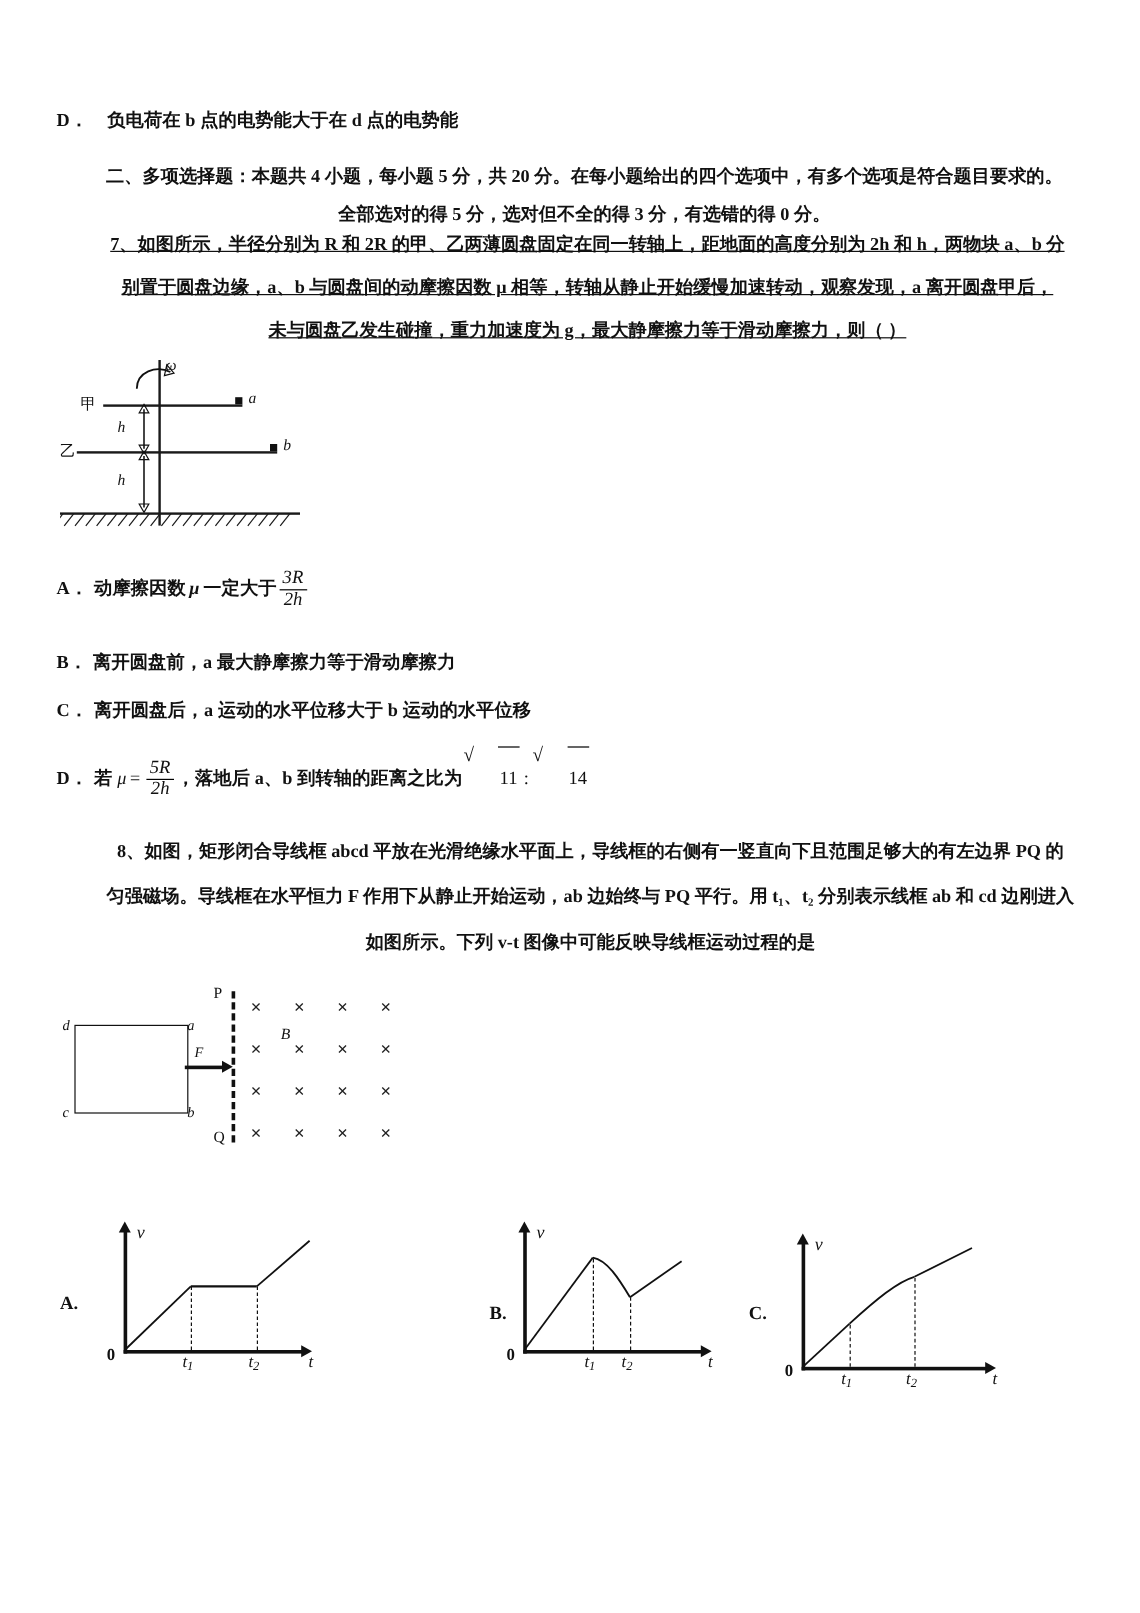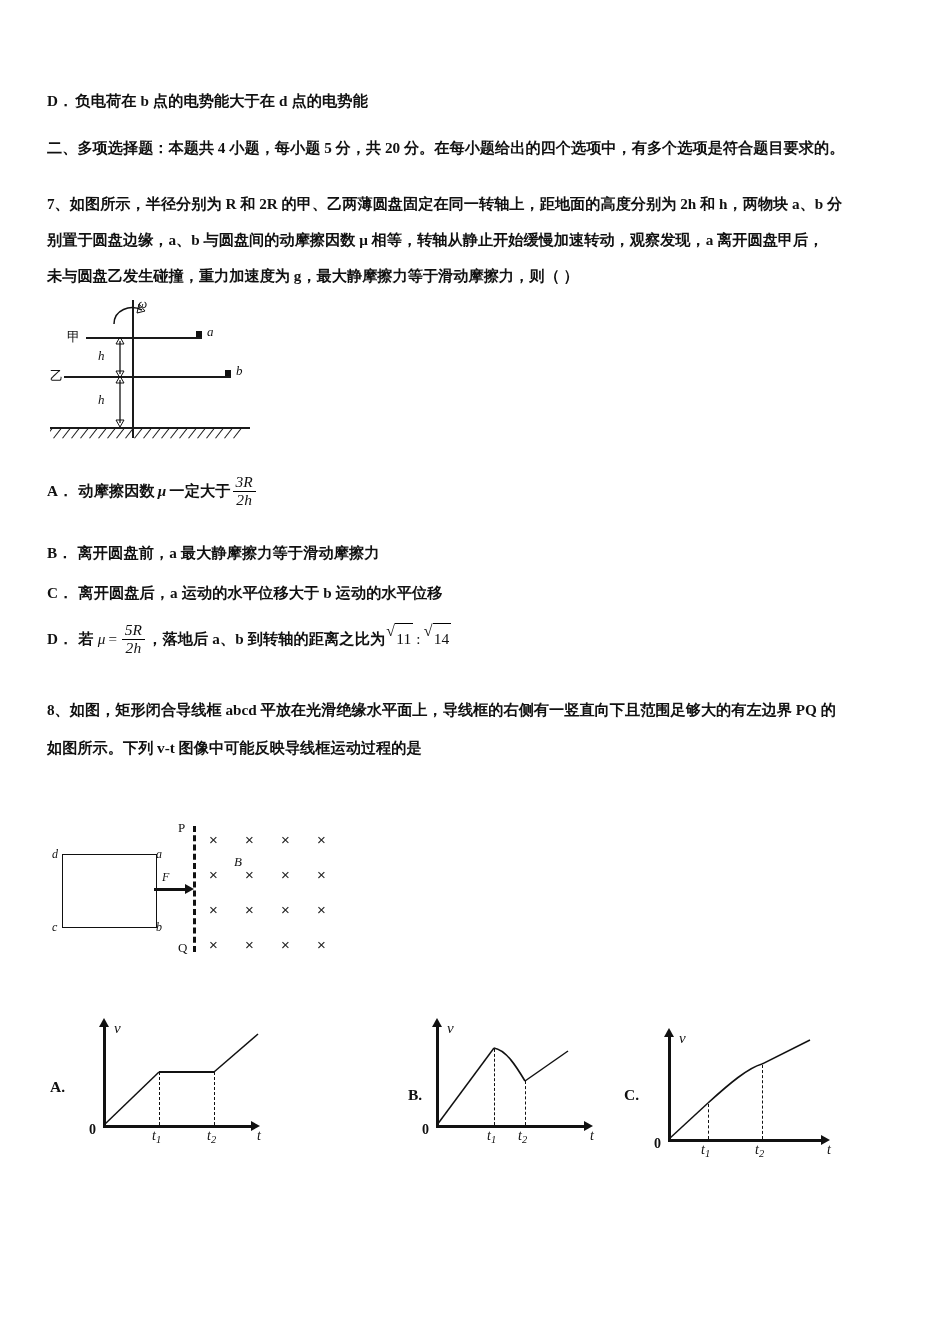--- a/index.html
+++ b/index.html
@@ -31,21 +31,21 @@
     color: #111;
     white-space: nowrap;
   }
   .para {
     position: absolute;
     font-weight: bold;
     font-size: 15.2px;
     line-height: 31px;
     color: #111;
   }
-  .para div { white-space: nowrap; }
+  .para div { white-space: nowrap; text-align: center; }
   i.v { font-style: italic; font-family: "Liberation Serif", serif; }
   .sub { font-size: 10.5px; vertical-align: -0.25em; font-style: italic; }
 
   
   .frac {
     display: inline-block;
     vertical-align: -0.55em;
     text-align: center;
     font-weight: normal;
     font-style: italic;
@@ -67,23 +67,24 @@
     margin: 0 1px;
   }
   .rad::before {
     content: "\221A";
     position: absolute;
     left: 0; top: -1px;
     font-size: 16px;
   }
   .rad .bar {
     border-top: 1.2px solid #000;
-    padding: 5px 2px 0 1px;
+    padding: 16px 2px 0 1px;
     display: inline-block;
     line-height: 1.25;
+    margin-left: 20px;
   }
 
   
   .fig1 { position: absolute; }
   .ln { position: absolute; background: #1a1a1a; }
   .lbl {
     position: absolute;
     font-size: 13px;
     font-style: italic;
     color: #111;
@@ -169,28 +170,29 @@
   }
   svg.curve { position: absolute; overflow: visible; }
   svg.curve path, svg.curve line { fill: none; stroke: #111; }
 </style>
 </head>
 <body>
 
 <div class="page">
 
   <div class="txt" style="left:47px; top:86px;">
-    <span>D．</span><span style="margin-left:2px;">负电荷在 b 点的电势能大于在 d 点的电势能</span>
+    <span>D．</span><span style="margin-left:16px;">负电荷在 b 点的电势能大于在 d 点的电势能</span>
   </div>
 
   <div class="para" style="left:47px; top:132px; width:880px;">
     <div>二、多项选择题：本题共 4 小题，每小题 5 分，共 20 分。在每小题给出的四个选项中，有多个选项是符合题目要求的。</div>
-  </div>
-
-  <div class="para" style="left:47px; top:186px; width:885px; line-height:36px;">
+    <div>全部选对的得 5 分，选对但不全的得 3 分，有选错的得 0 分。</div>
+  </div>
+
+  <div class="para" style="left:47px; top:186px; width:885px; line-height:36px;text-decoration:underline;">
     <div>7、如图所示，半径分别为 R 和 2R 的甲、乙两薄圆盘固定在同一转轴上，距地面的高度分别为 2h 和 h，两物块 a、b 分</div>
     <div>别置于圆盘边缘，a、b 与圆盘间的动摩擦因数 μ 相等，转轴从静止开始缓慢加速转动，观察发现，a 离开圆盘甲后，</div>
     <div>未与圆盘乙发生碰撞，重力加速度为 g，最大静摩擦力等于滑动摩擦力，则（      ）</div>
   </div>
 
   <div class="fig1" style="left:50px; top:296px; width:250px; height:150px;">
 
     <div class="ln" style="left:82px; top:4px; width:1.8px; height:138px;"></div>
 
     <svg class="curve" style="left:58px; top:4px;" width="56" height="34">
@@ -267,20 +269,21 @@
 
   <div class="txt" style="left:47px; top:622px; line-height:normal;">
     <span>D．</span><span style="margin-left:5px;">若</span><i class="v" style="margin-left:4px; font-weight:normal;">μ</i><span style="font-weight:normal; font-style:italic; margin:0 2px;">=</span><span class="frac">
         <span class="num">5R</span>
         <span class="den">2h</span>
     </span><span>，落地后 a、b 到转轴的距离之比为</span><span class="rad"><span class="bar">11</span></span><span style="font-weight:normal; margin:0 2px;">:</span><span class="rad"><span class="bar">14</span></span>
   </div>
 
   <div class="para" style="left:47px; top:691px; width:890px; line-height:38px;">
     <div>8、如图，矩形闭合导线框 abcd 平放在光滑绝缘水平面上，导线框的右侧有一竖直向下且范围足够大的有左边界 PQ 的</div>
+    <div>匀强磁场。导线框在水平恒力 F 作用下从静止开始运动，ab 边始终与 PQ 平行。用 t₁、t₂ 分别表示线框 ab 和 cd 边刚进入</div>
     <div>如图所示。下列 v-t 图像中可能反映导线框运动过程的是</div>
   </div>
 
   <div class="fig2" style="left:52px; top:812px; width:300px; height:160px;">
 
     <div class="loop" style="left:10px; top:42px; width:93px; height:72px;"></div>
     <div class="lbl" style="left:0px; top:35px; font-size:12px;">d</div>
     <div class="lbl" style="left:104px; top:35px; font-size:12px;">a</div>
     <div class="lbl" style="left:0px; top:108px; font-size:12px;">c</div>
     <div class="lbl" style="left:104px; top:108px; font-size:12px;">b</div>

